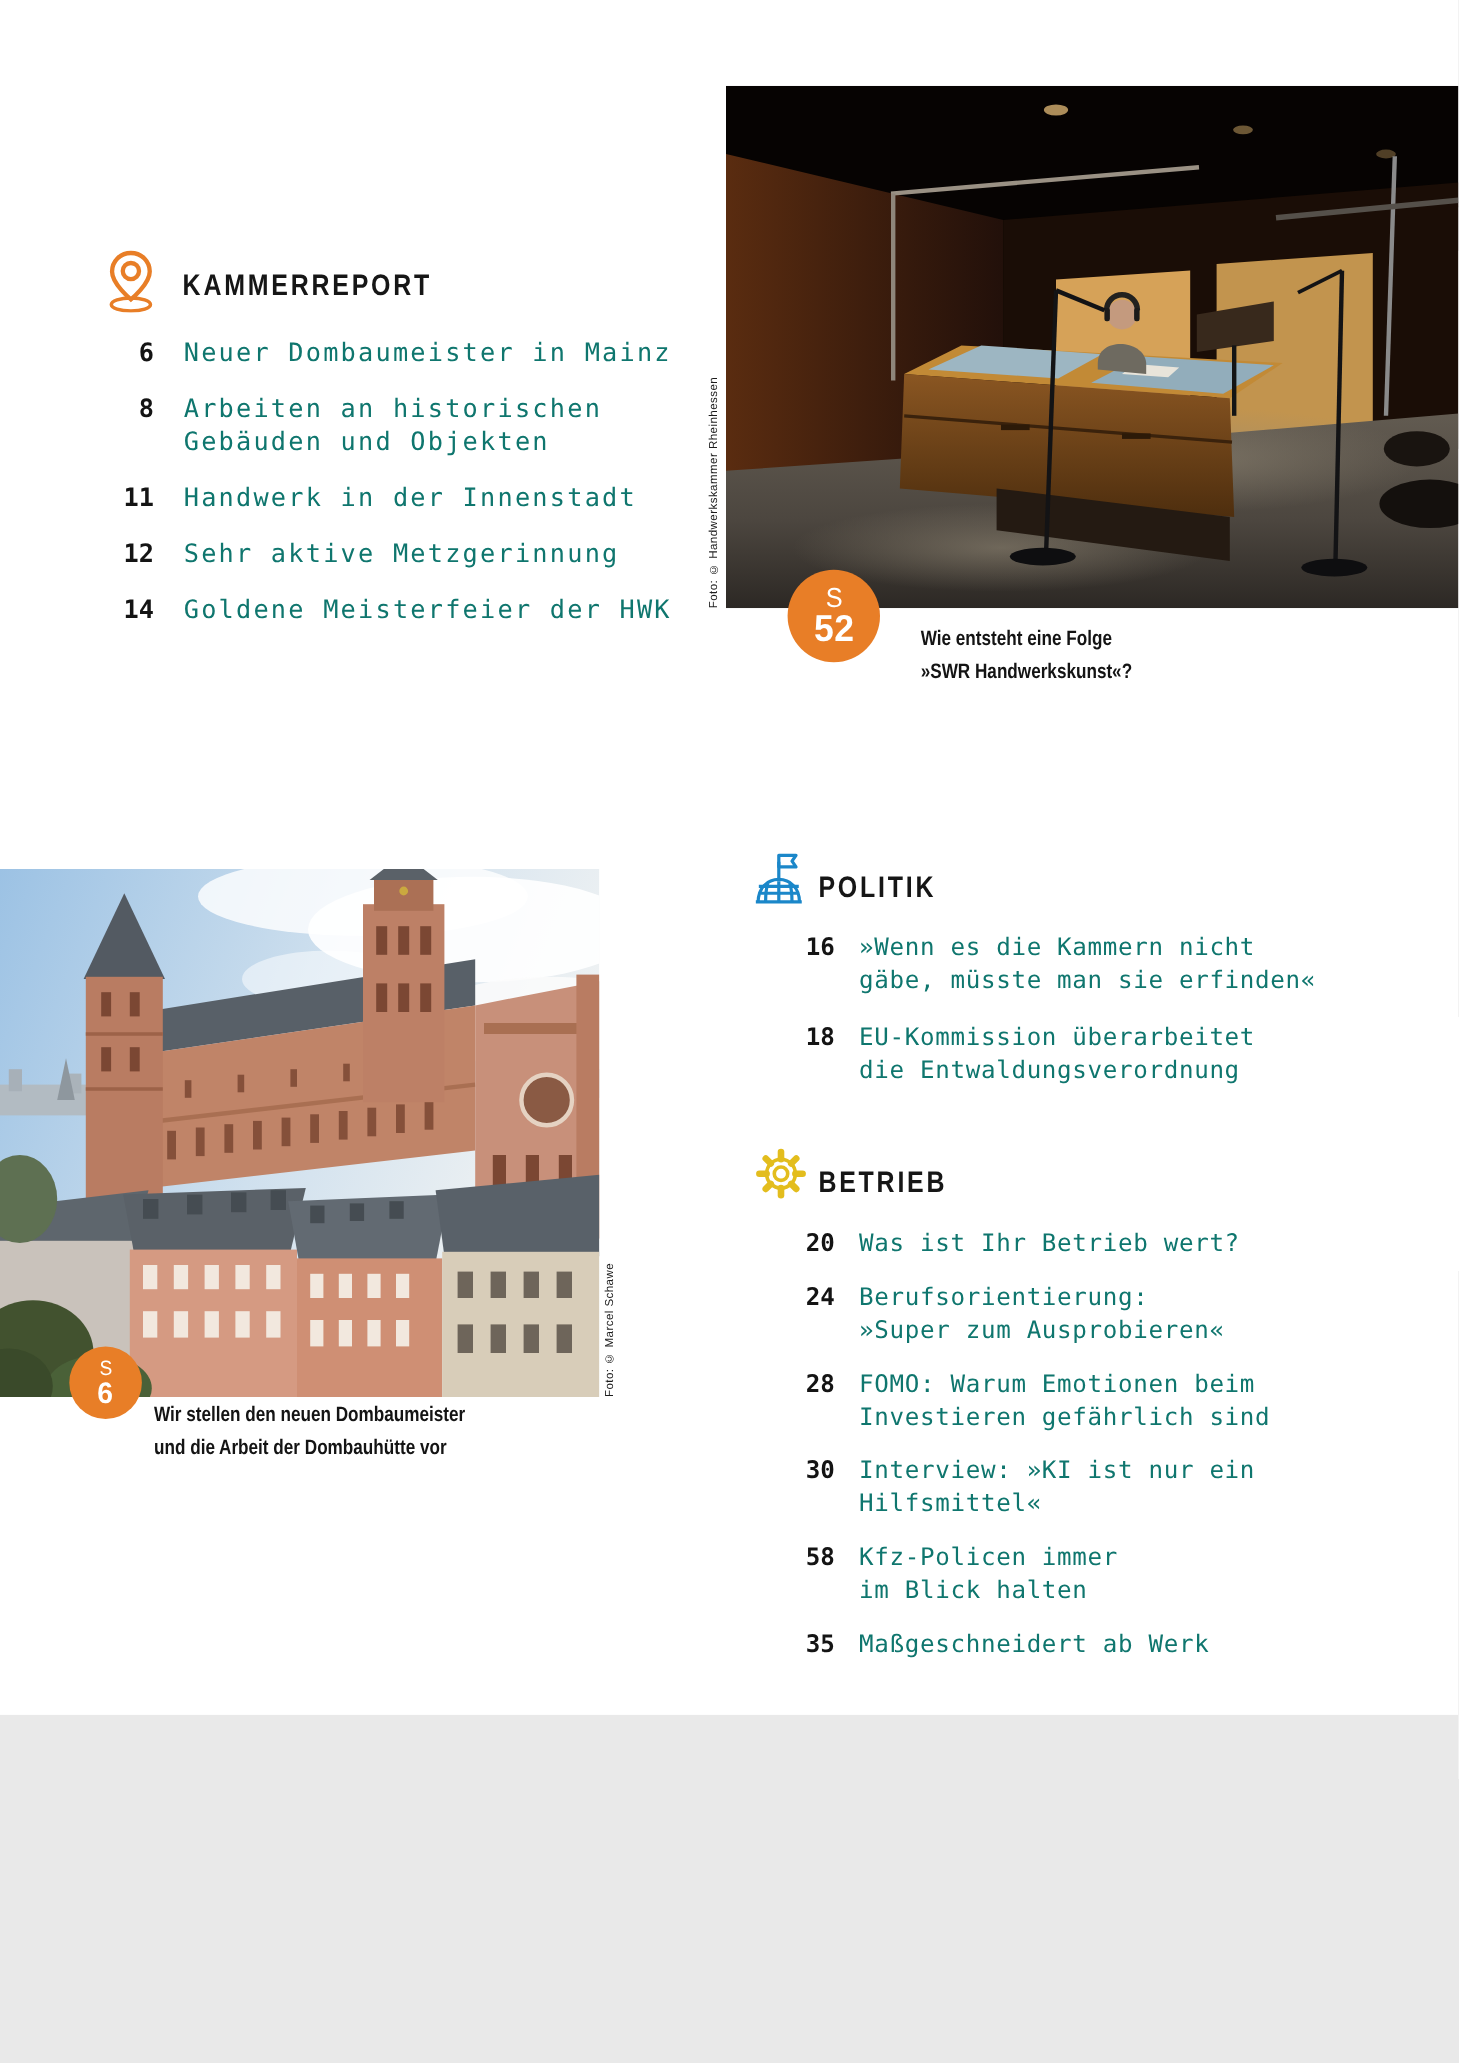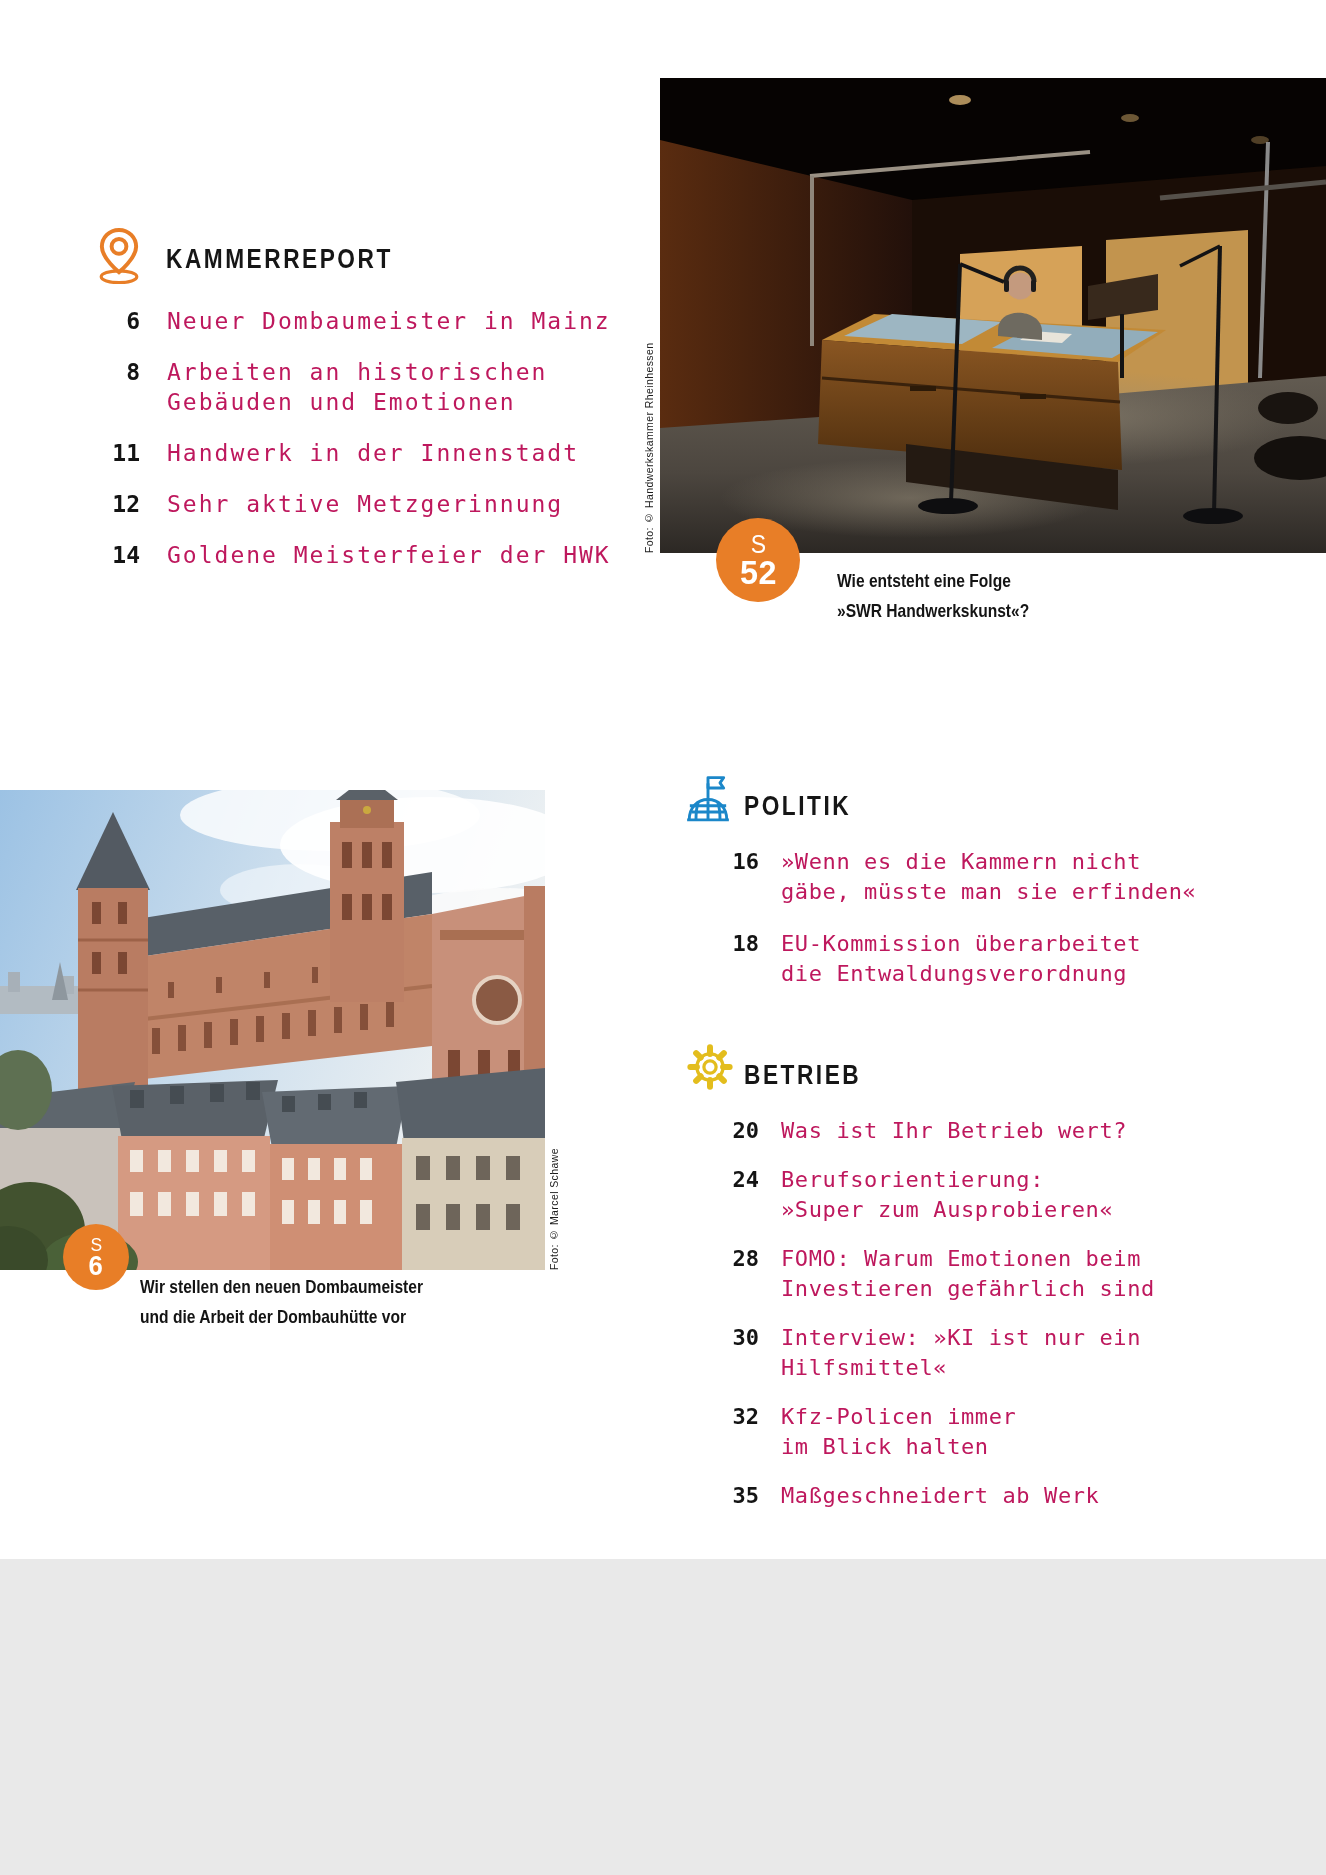--- a/index.html
+++ b/index.html
@@ -15,21 +15,21 @@
   }
   .sec-icon{position:absolute;}
   
   .toc{position:absolute;display:flex;flex-direction:column;}
   .toc-item{display:flex;align-items:flex-start;}
   .toc-num{
     font-family:"DejaVu Sans Mono",monospace;font-weight:bold;color:#141414;
     width:45px;text-align:right;flex:0 0 45px;line-height:30px;
   }
   .toc-text{
-    font-family:"DejaVu Sans Mono",monospace;color:#be185d;line-height:30px;white-space:nowrap;
+    font-family:"DejaVu Sans Mono",monospace;color:#0f766e;line-height:30px;white-space:nowrap;
   }
   .toc-left{left:95px;top:306px;width:560px;}
   .toc-left .toc-item{margin-bottom:21px;}
   .toc-left .toc-num{font-size:23px;}
   .toc-left .toc-text{font-size:23px;letter-spacing:2px;margin-left:27px;}
   .toc-right{left:714px;width:648px;}
   .toc-right .toc-num{font-size:22px;}
   .toc-right .toc-text{font-size:22px;letter-spacing:0.6px;margin-left:22px;}
   #toc-politik{top:847px;}
   #toc-politik .toc-item{margin-bottom:22px;}
@@ -95,21 +95,21 @@
     <div class="toc-item">
       <div class="toc-num">6</div>
       <div class="toc-text">
         <div>Neuer Dombaumeister in Mainz</div>
       </div>
     </div>
     <div class="toc-item">
       <div class="toc-num">8</div>
       <div class="toc-text">
         <div>Arbeiten an historischen</div>
-        <div>Gebäuden und Emotionen</div>
+        <div>Gebäuden und Objekten</div>
       </div>
     </div>
     <div class="toc-item">
       <div class="toc-num">11</div>
       <div class="toc-text">
         <div>Handwerk in der Innenstadt</div>
       </div>
     </div>
     <div class="toc-item">
       <div class="toc-num">12</div>
@@ -284,21 +284,21 @@
       </div>
     </div>
     <div class="toc-item">
       <div class="toc-num">30</div>
       <div class="toc-text">
         <div>Interview: »KI ist nur ein</div>
         <div>Hilfsmittel«</div>
       </div>
     </div>
     <div class="toc-item">
-      <div class="toc-num">32</div>
+      <div class="toc-num">58</div>
       <div class="toc-text">
         <div>Kfz-Policen immer</div>
         <div>im Blick halten</div>
       </div>
     </div>
     <div class="toc-item">
       <div class="toc-num">35</div>
       <div class="toc-text">
         <div>Maßgeschneidert ab Werk</div>
       </div>

